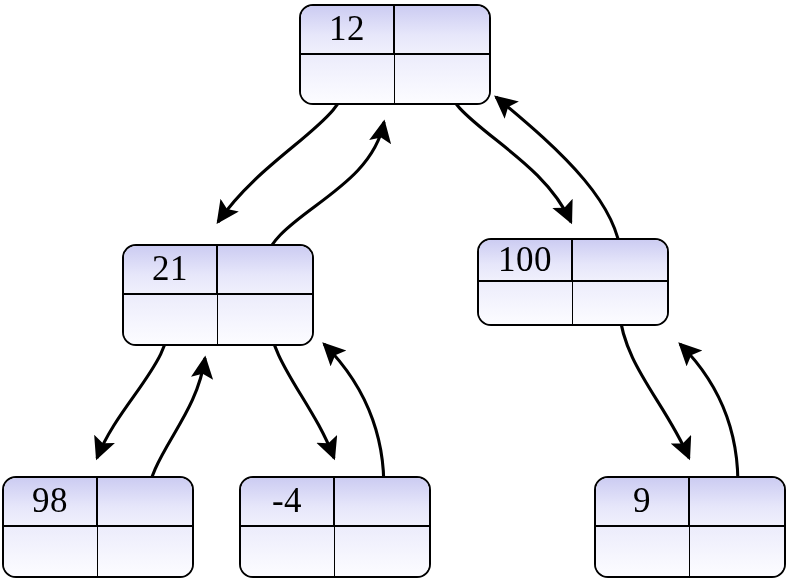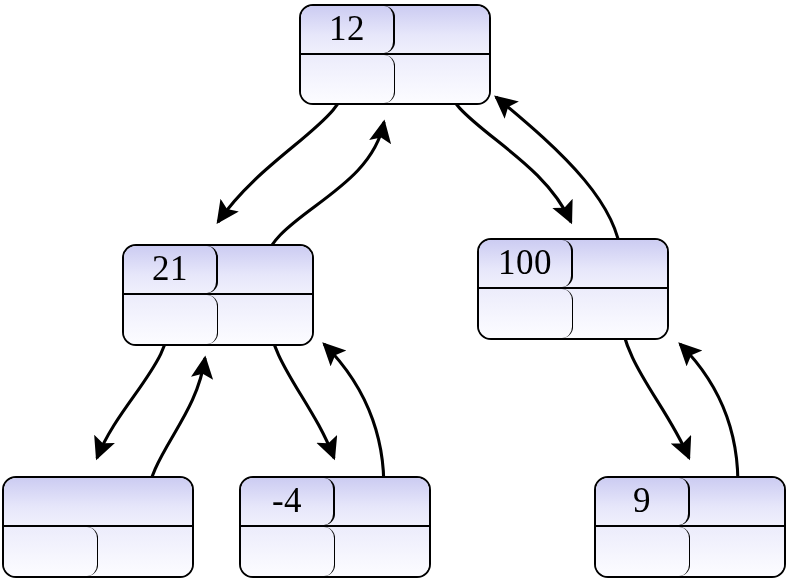--- a/index.html
+++ b/index.html
@@ -49,21 +49,20 @@
     position: relative;
     width: 50%;
     height: 100%;
     box-sizing: border-box;
     display: flex;
     align-items: center;
     justify-content: center;
   }
   .cell.left {
     border-right: 2.2px solid #000000;
-    border-radius: 11px;
   }
   .node-row.bottom .cell.left {
     border-right: 1.6px solid #000000;
   }
   .key-label {
     font-size: 35px;
     line-height: 1;
     color: #000000;
     letter-spacing: 0.5px;
     transform: translateY(-1px);
@@ -133,41 +132,44 @@
     <div class="node-row bottom">
       <div class="cell left">
         <span class="key-label"></span>
       </div>
       <div class="cell right">
         <span class="key-label"></span>
       </div>
     </div>
   </div>
 
-  <div class="node" style="left:477px; top:238px; width:192px; height:102px;">
+  <div class="node" style="left:477px; top:238px; width:192px; height:88px;">
     <div class="node-row top">
       <div class="cell left">
         <span class="key-label">100</span>
       </div>
       <div class="cell right">
         <span class="key-label"></span>
       </div>
     </div>
     <div class="node-row bottom">
       <div class="cell left">
         <span class="key-label"></span>
       </div>
       <div class="cell right">
         <span class="key-label"></span>
       </div>
     </div>
   </div>
 
   <div class="node" style="left:2px; top:476px; width:192px; height:102px;">
     <div class="node-row top">
+      <div class="cell left">
+        <span class="key-label">98</span>
+      </div>
       <div class="cell right">
         <span class="key-label"></span>
       </div>
     </div>
     <div class="node-row bottom">
       <div class="cell left">
         <span class="key-label"></span>
       </div>
       <div class="cell right">
         <span class="key-label"></span>

